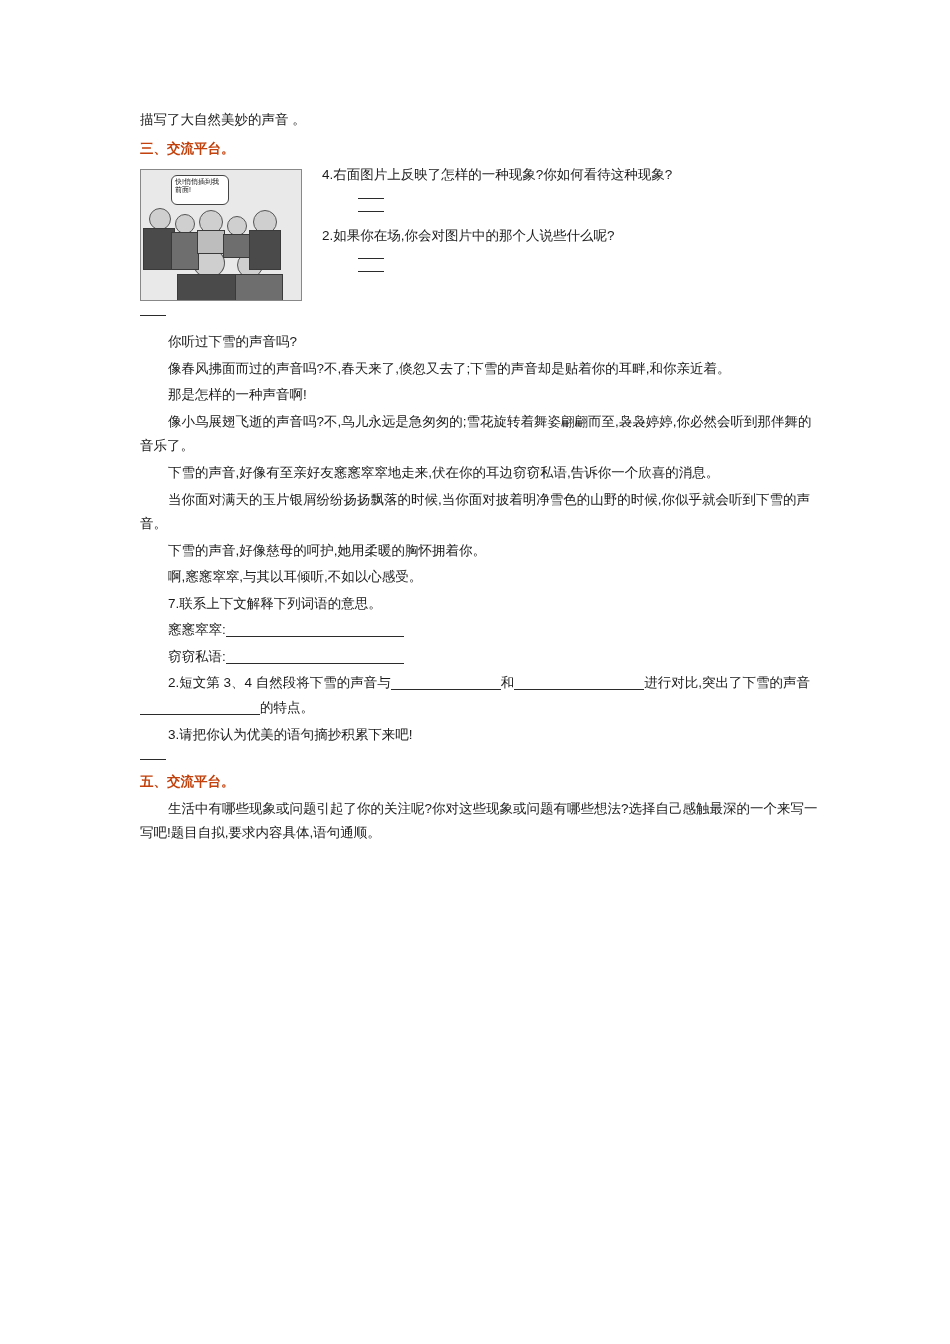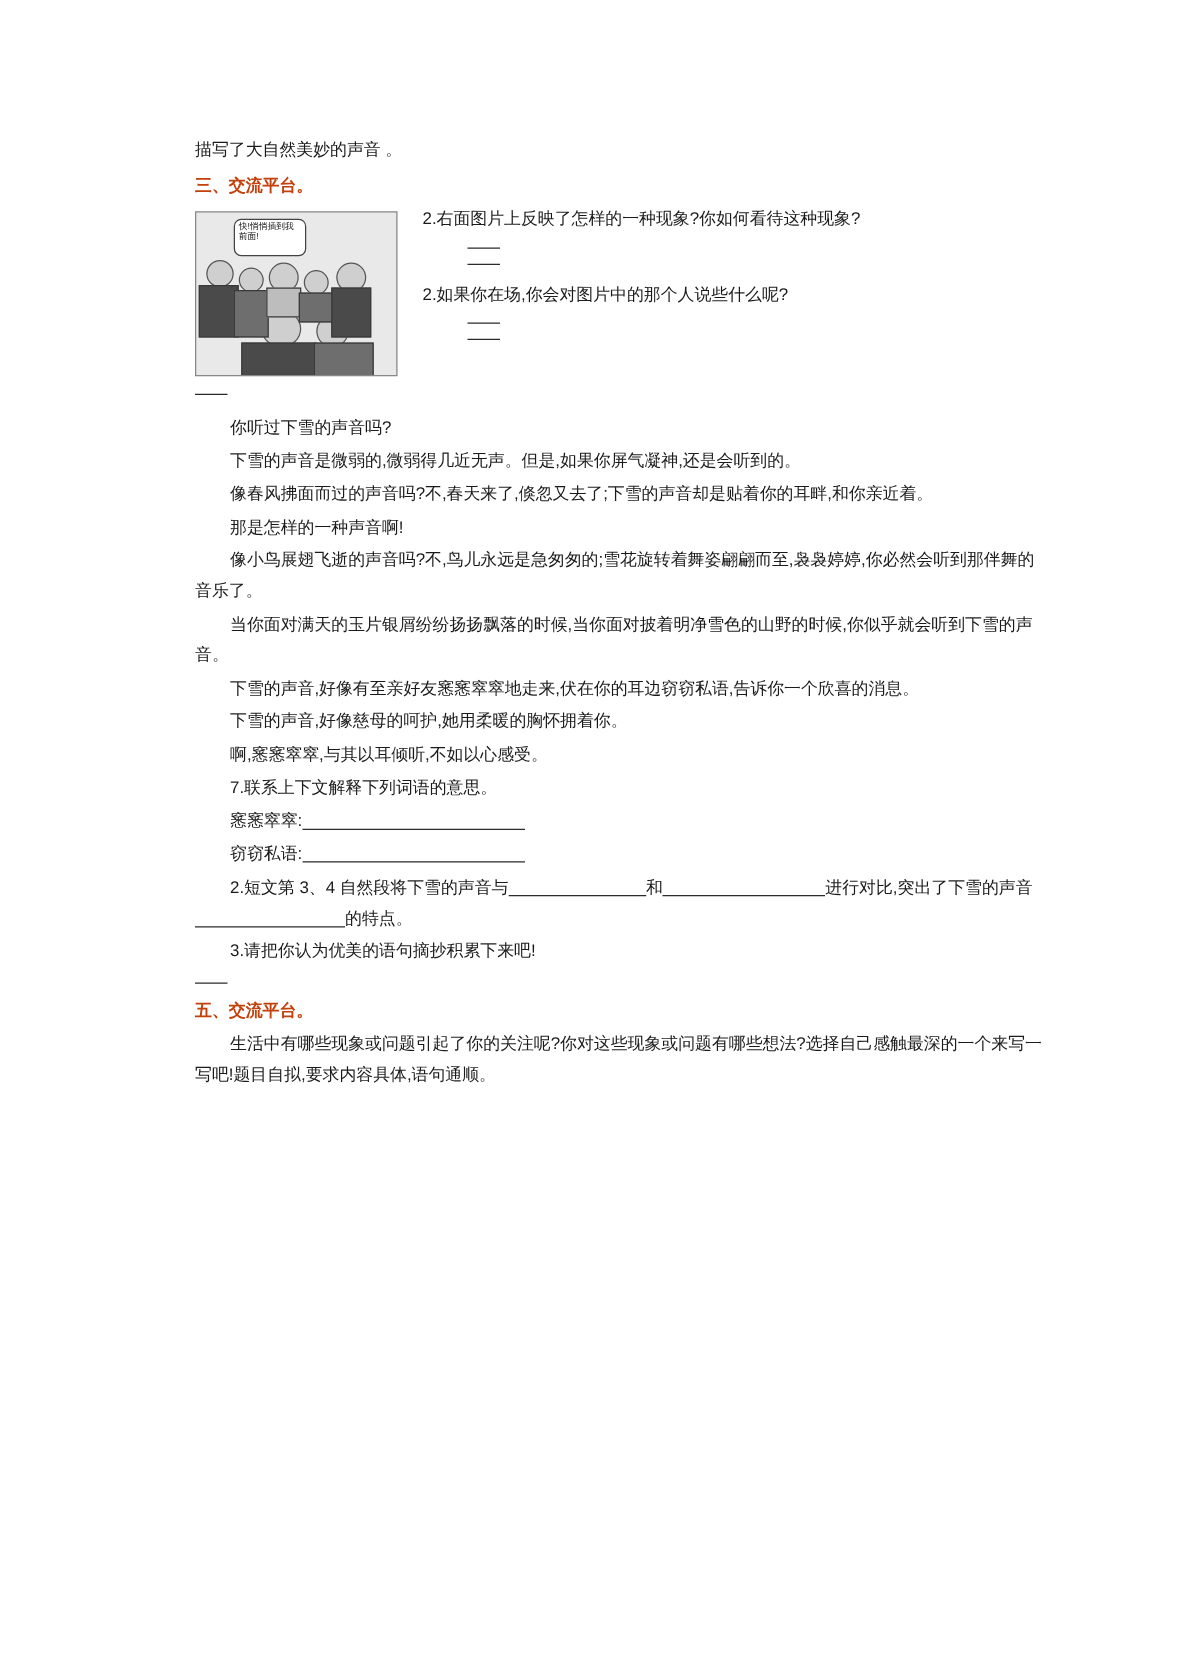--- a/index.html
+++ b/index.html
@@ -16,21 +16,21 @@
     overflow: hidden;
   }
   .page {
     position: absolute;
     left: 0; top: 0;
     width: 950px;
     height: 1344px;
   }
   .content {
     position: absolute;
-    left: 156px;
+    left: 140px;
     top: 108px;
     width: 680px;
     font-size: 13.5px;
     line-height: 1.82;
   }
   p {
     margin: 0 0 2px 0;
   }
   .indent {
     text-indent: 28px;
@@ -160,37 +160,36 @@
           <div class="body dark" style="left:108px;top:60px; width:30px; height:38px;"></div>
           <div class="body dark" style="left:36px; top:104px; width:58px; height:26px;"></div>
           <div class="body" style="left:94px; top:104px; width:46px; height:26px;"></div>
         </div>
         <div class="left-dash-stack">
           <div class="dash"></div>
         </div>
       </div>
 
       <div class="q-col">
-        <p>2.右面图片上反映了怎样的一种现象?你如何看待这种现象?</p>
+        <p>4.右面图片上反映了怎样的一种现象?你如何看待这种现象?</p>
         <div class="dash"></div>
         <div class="dash"></div>
         <p>2.如果你在场,你会对图片中的那个人说些什么呢?</p>
         <div class="dash"></div>
         <div class="dash"></div>
       </div>
     </div>
 
 
     <p class="indent">你听过下雪的声音吗?</p>
-    <p class="indent">下雪的声音是微弱的,微弱得几近无声。但是,如果你屏气凝神,还是会听到的。</p>
     <p class="indent">像春风拂面而过的声音吗?不,春天来了,倏忽又去了;下雪的声音却是贴着你的耳畔,和你亲近着。</p>
     <p class="indent">那是怎样的一种声音啊!</p>
     <p class="indent">像小鸟展翅飞逝的声音吗?不,鸟儿永远是急匆匆的;雪花旋转着舞姿翩翩而至,袅袅婷婷,你必然会听到那伴舞的音乐了。</p>
+    <p class="indent">下雪的声音,好像有至亲好友窸窸窣窣地走来,伏在你的耳边窃窃私语,告诉你一个欣喜的消息。</p>
     <p class="indent">当你面对满天的玉片银屑纷纷扬扬飘落的时候,当你面对披着明净雪色的山野的时候,你似乎就会听到下雪的声音。</p>
-    <p class="indent">下雪的声音,好像有至亲好友窸窸窣窣地走来,伏在你的耳边窃窃私语,告诉你一个欣喜的消息。</p>
     <p class="indent">下雪的声音,好像慈母的呵护,她用柔暖的胸怀拥着你。</p>
     <p class="indent">啊,窸窸窣窣,与其以耳倾听,不如以心感受。</p>
 
     <p class="indent">7.联系上下文解释下列词语的意思。</p>
     <p class="indent">
       <span>窸窸窣窣:</span><span class="underline-fill u180"></span>
     </p>
     <p class="indent">
       <span>窃窃私语:</span><span class="underline-fill u180"></span>
     </p>

